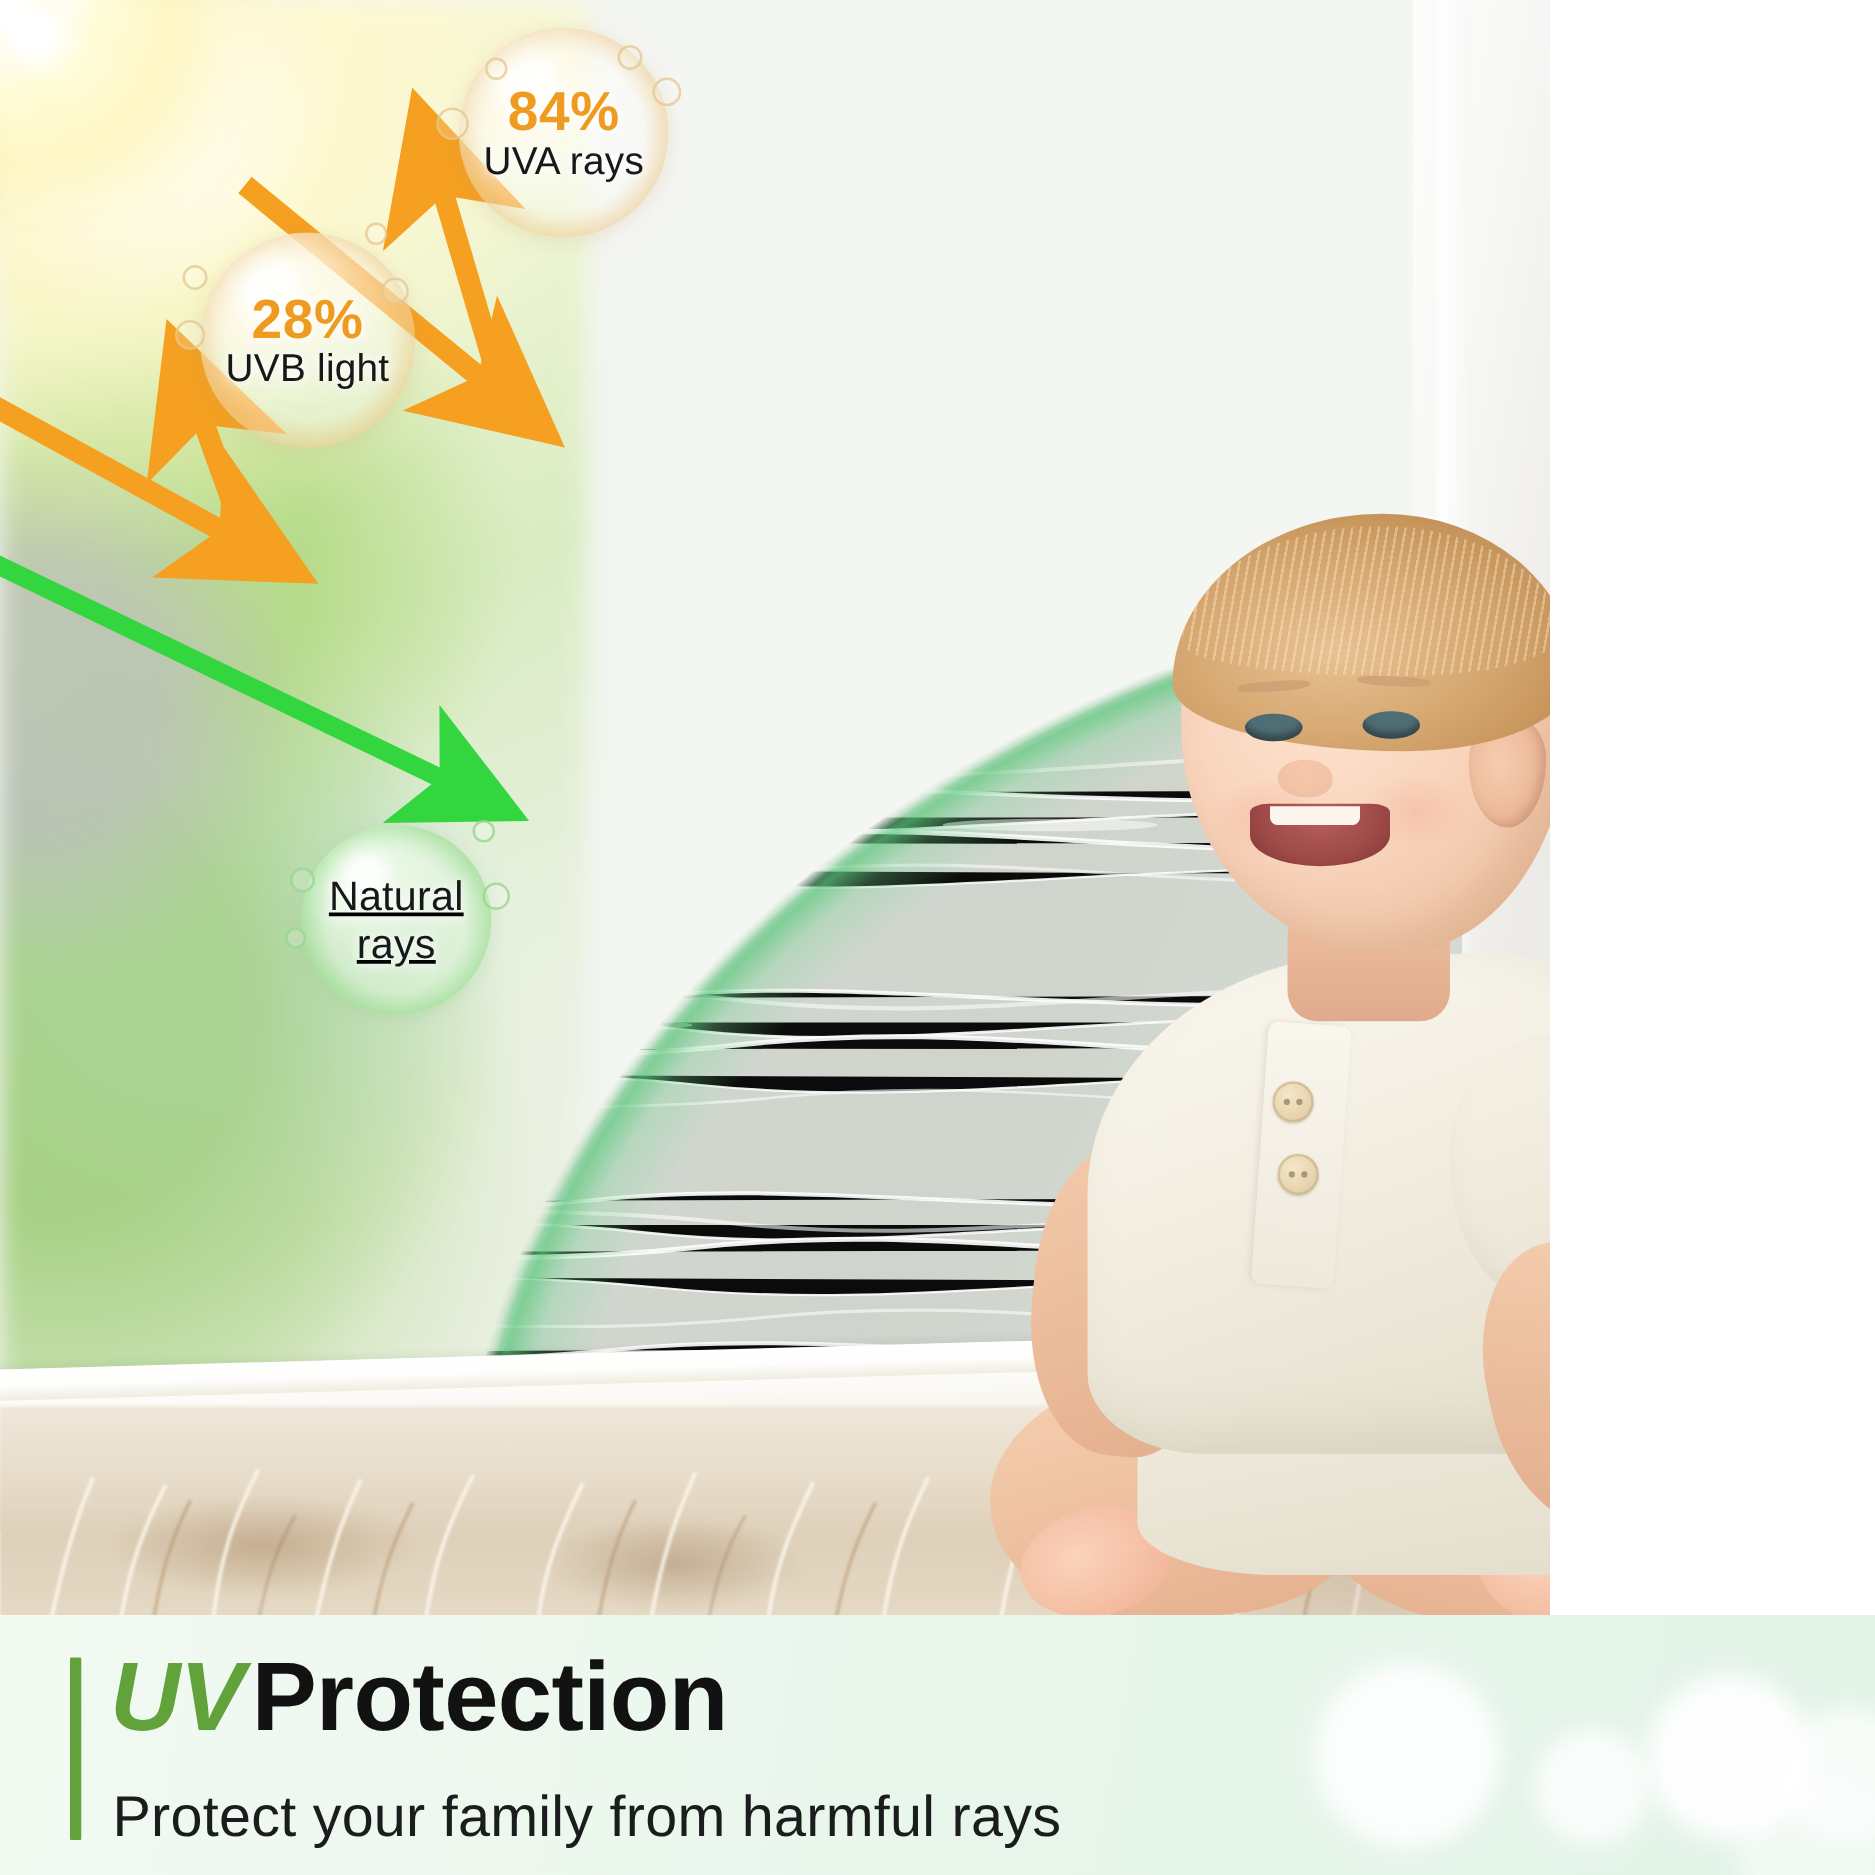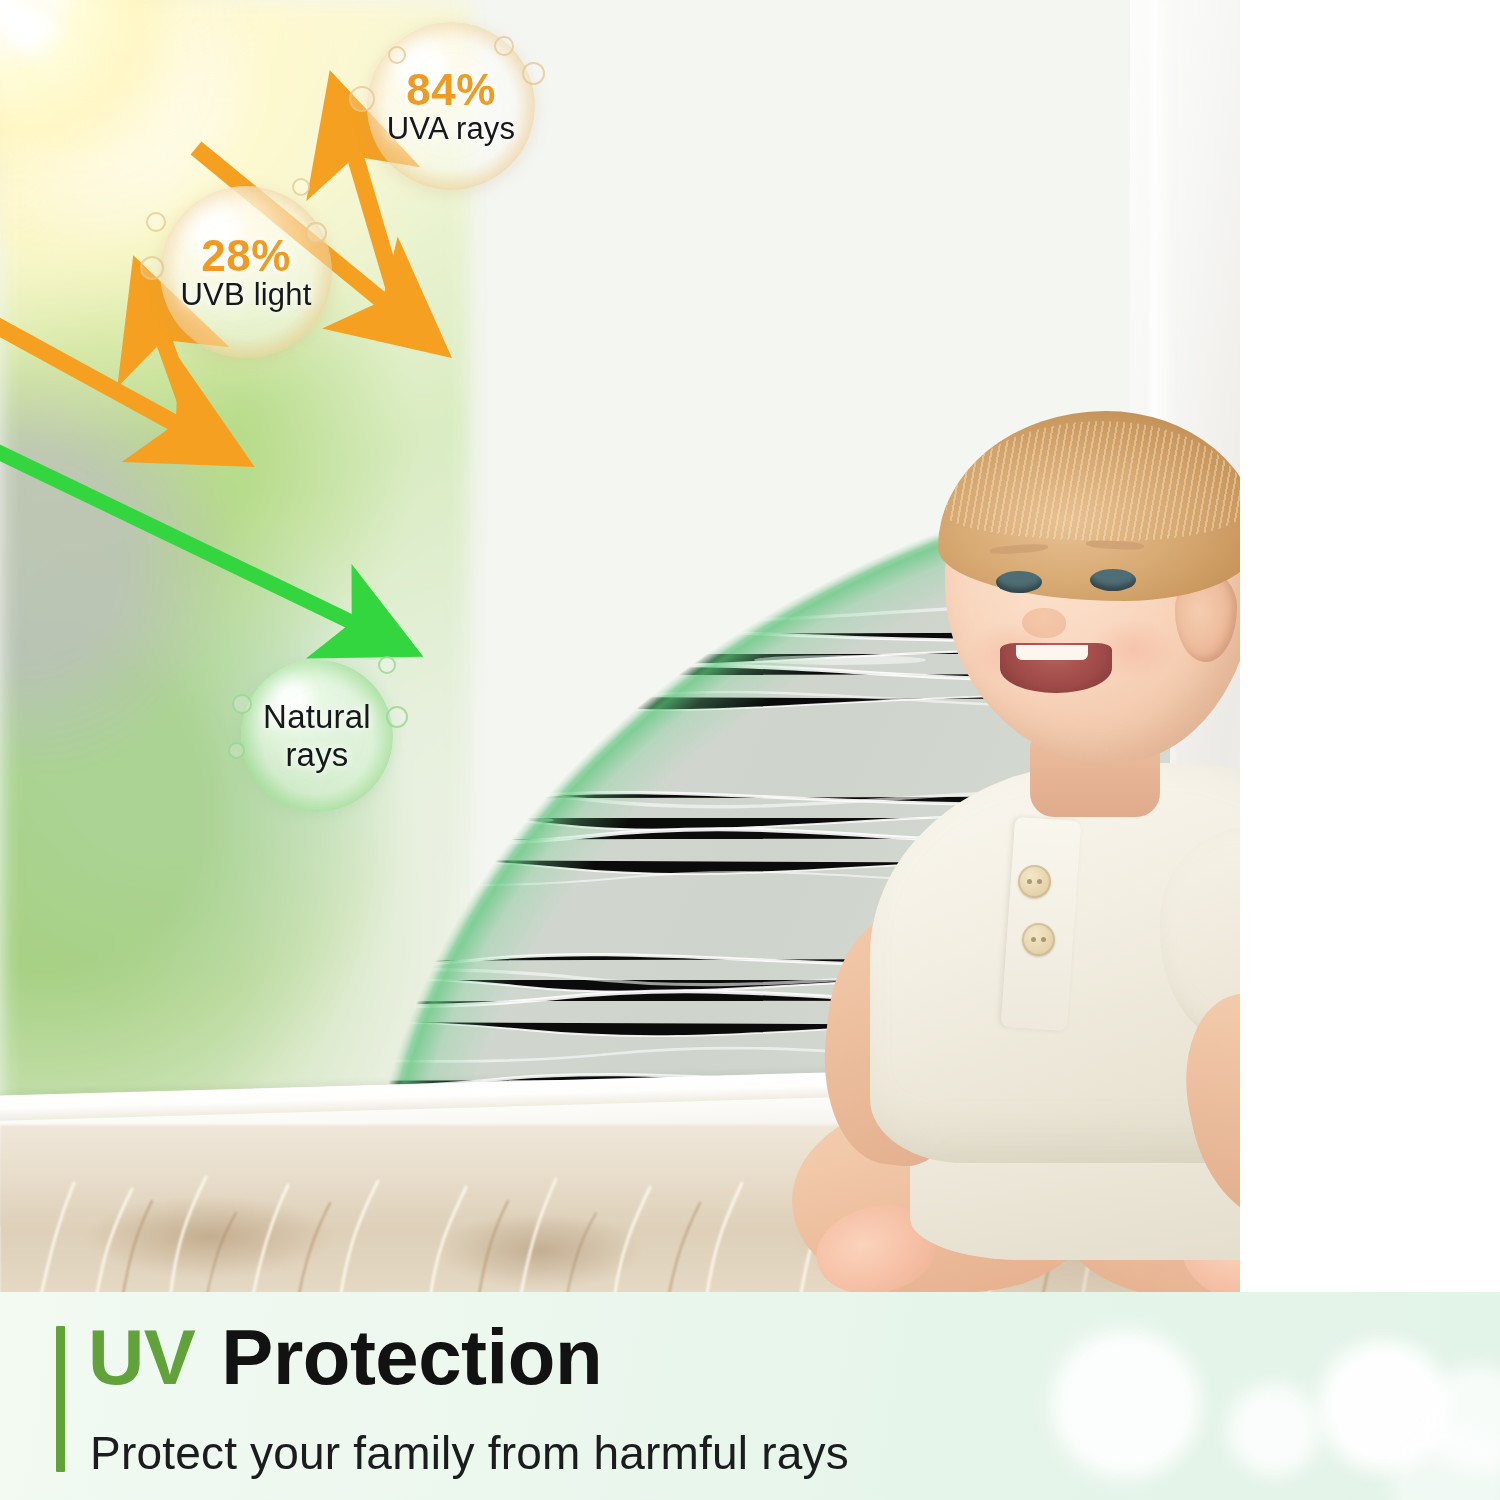--- a/index.html
+++ b/index.html
@@ -200,20 +200,21 @@
     background:
       radial-gradient(circle at 32% 26%, rgba(255,255,255,.96) 0 8%, rgba(255,250,236,.70) 22%, rgba(255,255,255,.22) 40%, rgba(255,255,255,0) 58%),
       radial-gradient(circle at 50% 50%, rgba(255,255,255,.40) 0 54%, rgba(245,214,152,.55) 78%, rgba(232,192,124,.80) 92%, rgba(216,174,108,.42) 100%);
     box-shadow:inset 0 0 26px rgba(226,190,130,.55), 0 3px 16px rgba(198,164,110,.22);
   }
   .bubble.green{
     background:
       radial-gradient(circle at 33% 26%, rgba(255,255,255,.95) 0 7%, rgba(238,252,234,.65) 20%, rgba(255,255,255,.18) 38%, rgba(255,255,255,0) 56%),
       radial-gradient(circle at 50% 52%, rgba(226,248,222,.55) 0 50%, rgba(160,226,150,.62) 76%, rgba(124,208,114,.82) 93%, rgba(110,195,100,.45) 100%);
     box-shadow:inset 0 0 24px rgba(140,212,132,.60), 0 3px 14px rgba(130,196,124,.22);
+    text-decoration:underline;
   }
   .pct{
     color:#ef9a20;font-weight:700;font-size:44px;letter-spacing:.5px;
     text-shadow:0 0 8px rgba(255,255,255,.95),0 0 14px rgba(255,255,255,.8);
   }
   .lbl{
     color:#17181a;font-size:31px;font-weight:400;letter-spacing:.2px;
     text-shadow:0 0 8px rgba(255,255,255,.95),0 0 14px rgba(255,255,255,.85);
   }
   .lbl.nat{font-size:33px;line-height:1.16;}
@@ -234,21 +235,21 @@
   .bk5{left:1390px;width:120px;height:120px;opacity:.5;}
 
   .accent-bar{
     position:absolute;left:56px;top:34px;width:9px;height:146px;
     background:#61a33a;border-radius:1px;
   }
   .headline{
     position:absolute;left:88px;top:20px;
     font-size:78px;font-weight:700;letter-spacing:-.5px;white-space:nowrap;
   }
-  .headline .uv{color:#61a33a;margin-right:26px;}
+  .headline .uv{color:#61a33a;margin-right:6px;font-style:italic;}
   .headline .prot{color:#121212;}
   .subline{
     position:absolute;left:90px;top:134px;
     font-size:46px;color:#1b1c1d;font-weight:400;letter-spacing:.2px;white-space:nowrap;
   }
 </style>
 </head>
 <body>
 
 <div id="stage">

